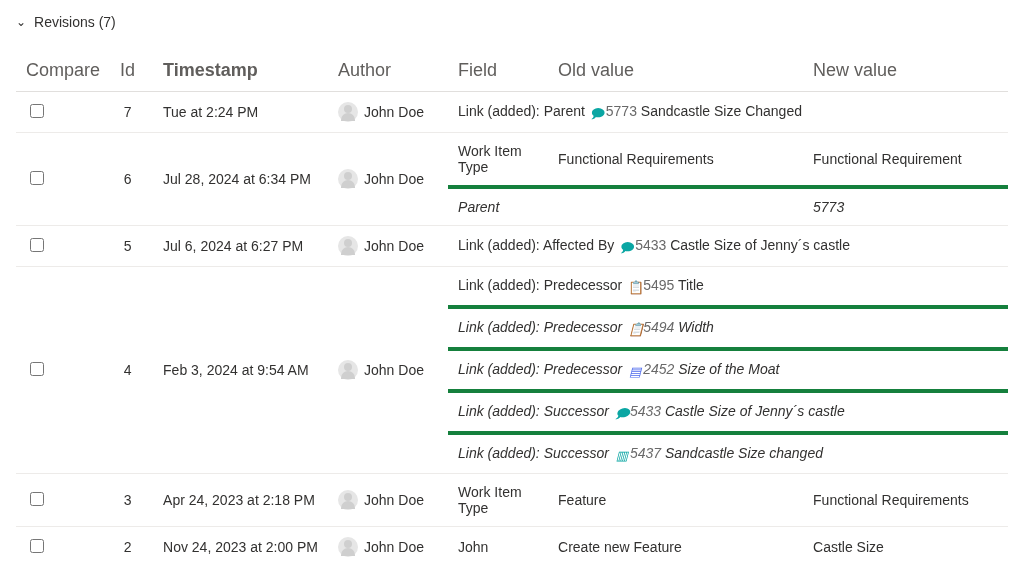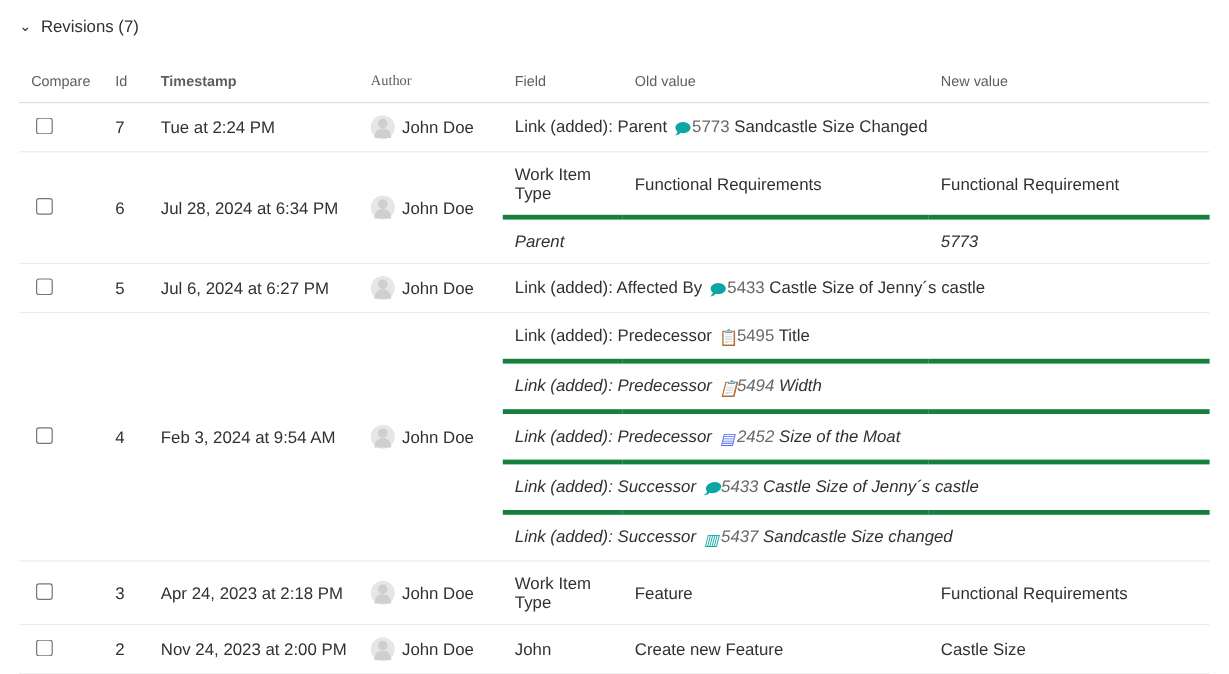--- a/index.html
+++ b/index.html
@@ -24,26 +24,26 @@
     table {
       width: 100%;
       border-collapse: collapse;
     }
     thead th {
       text-align: left;
       font-weight: 400;
       color: #605e5c;
       padding: 10px 10px;
       border-bottom: 1px solid #e1dfdd;
-      font-size: 12px;
+      font-size: 18px;
     }
     .col-compare { width: 70px; }
-    .col-id      { width: 38px; text-align: left; padding-right: 18px;}
+    .col-id      { width: 38px; text-align: center; padding-right: 18px;}
     .col-ts      { width: 175px; font-weight: bold; }
-    .col-author  { width: 120px; font-family: Liberation Serif, serif; }
+    .col-author  { width: 120px; }
     .col-field   { width: 100px; }
     .col-old     { width: 255px; }
     .col-new     { }
     tbody td {
       padding: 10px 10px;
       vertical-align: middle;
       font-size: 14px;
     }
     tbody tr.rev-top td { border-top: 1px solid #edebe9; }
     tbody tr.subrow  td { border-top: 4px solid #15803d; font-style: italic; }

